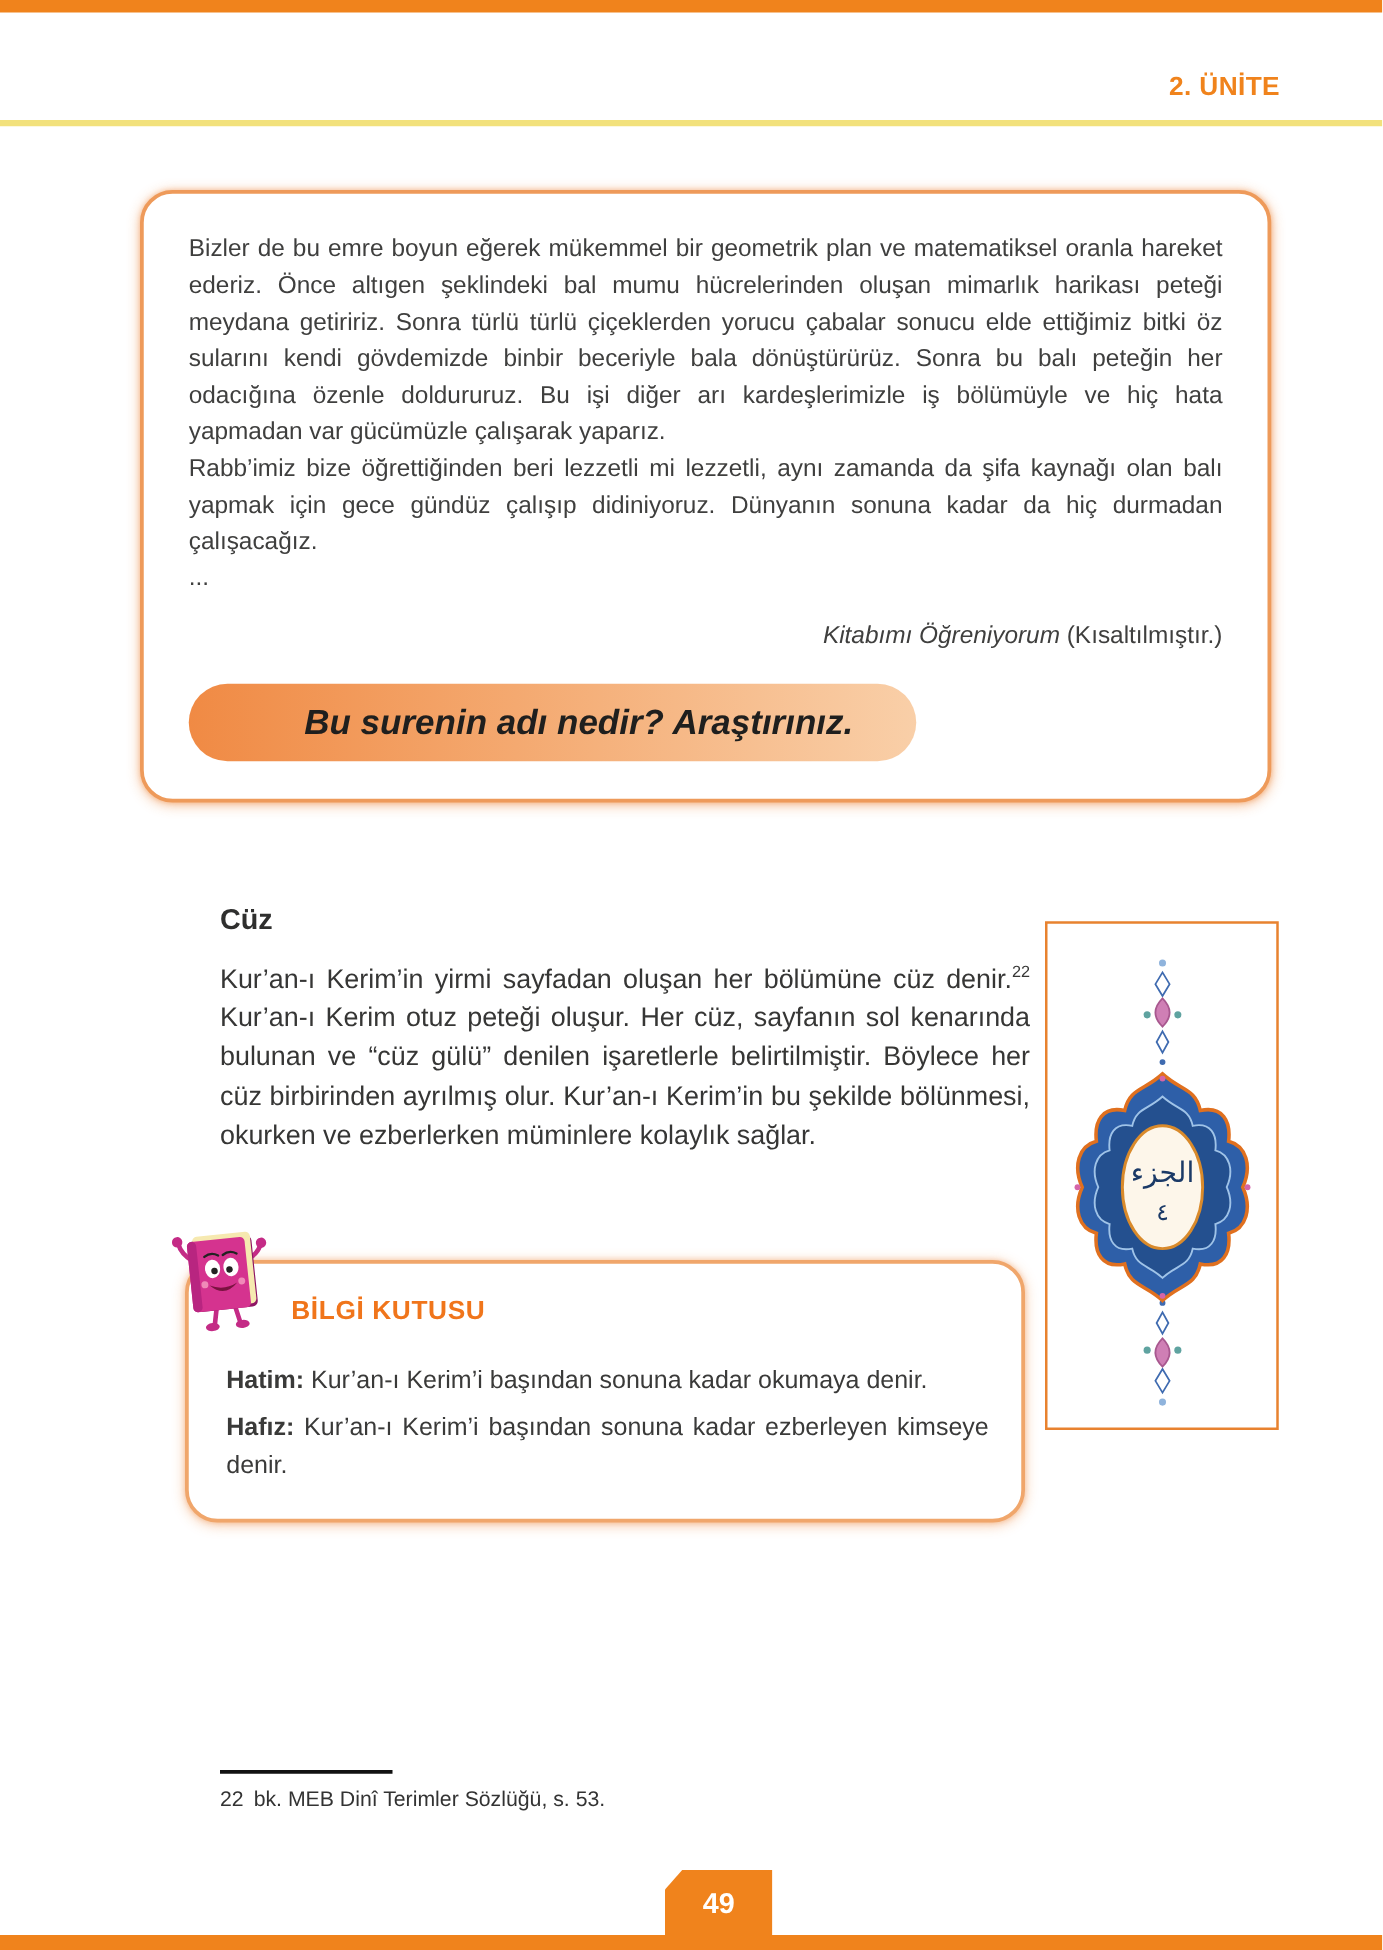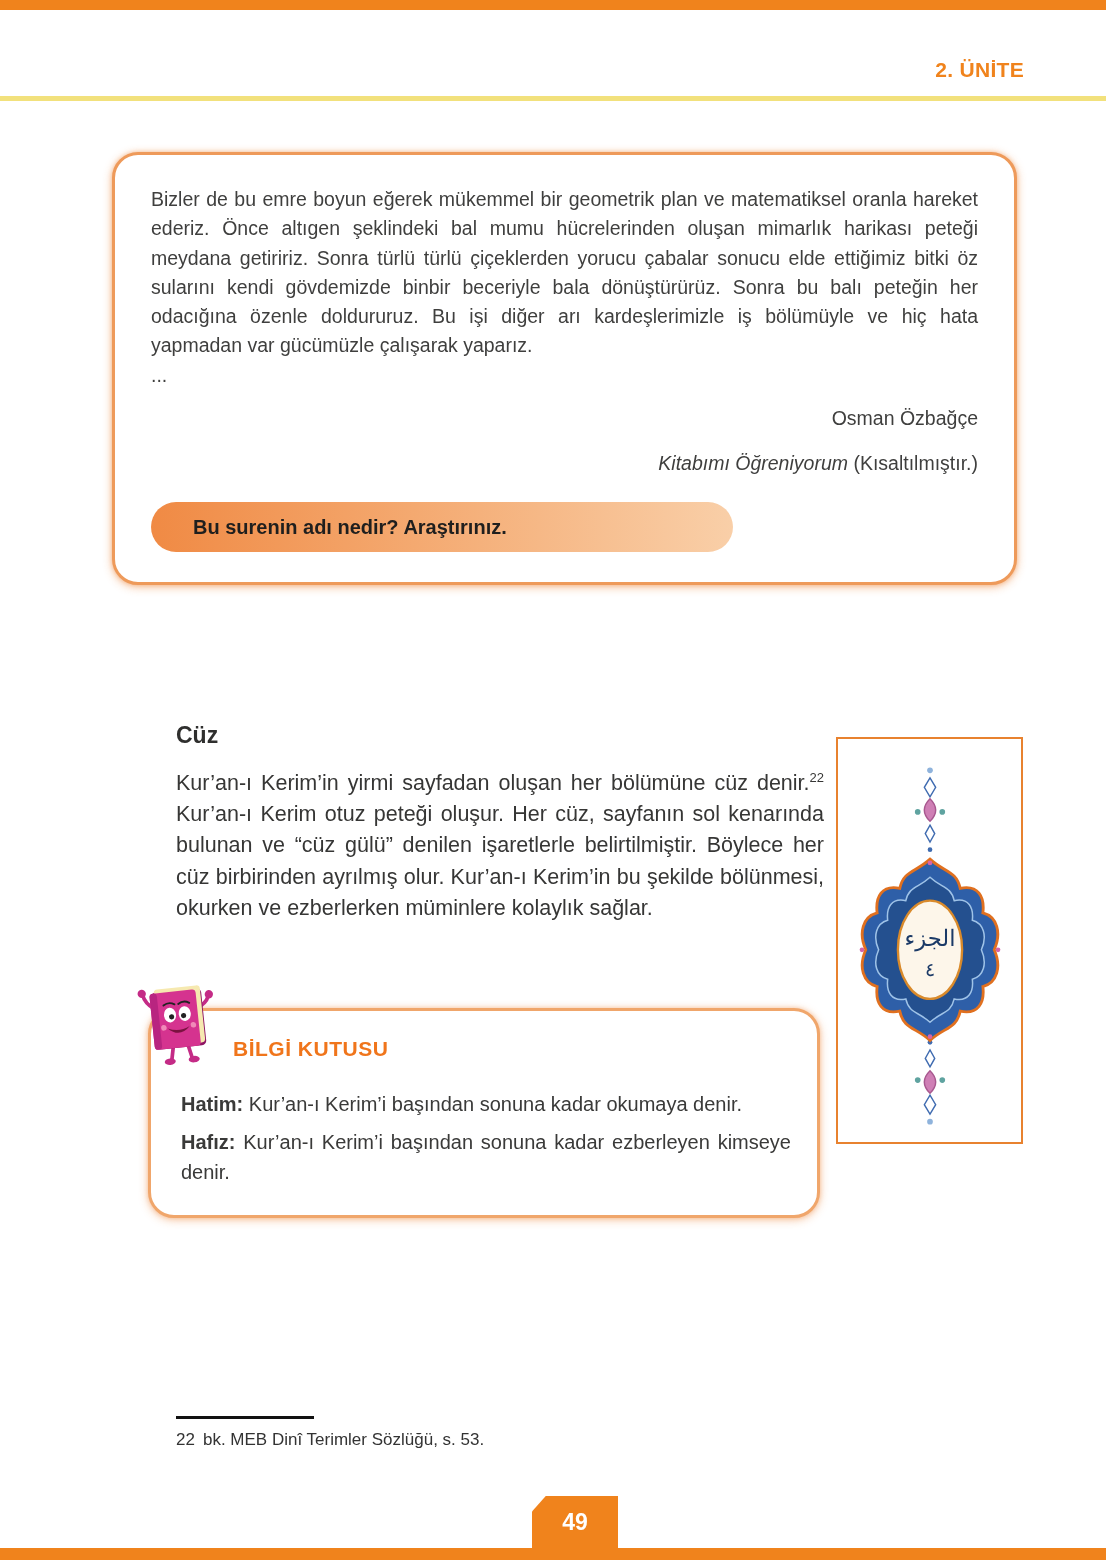--- a/index.html
+++ b/index.html
@@ -15,21 +15,21 @@
      border:3px solid #EE9A5A; border-radius:26px; padding:30px 36px 30px 36px;
      box-shadow:0 2px 10px rgba(236,120,35,.45), 0 0 4px rgba(236,120,35,.35);
      font-size:19.5px; line-height:1.5; text-align:justify; color:#3F3F3E; background:#fff; }
   .reading-box p { margin:0; }
   .ellipsis-line { text-align:left; margin-top:2px; }
   .author-line { text-align:right; margin-top:14px; }
   .source-line { text-align:right; margin-top:16px; }
   .source-title { font-style:italic; }
   .question-banner { margin-top:24px; width:582px; box-sizing:border-box; border-radius:999px;
      background:linear-gradient(90deg,#F08A44 0%, #F4A970 45%, #F9CFA8 100%);
-     padding:10px 0 10px 42px; font-weight:bold; font-size:20px; color:#1f1f1e; text-align:left; }
+     padding:10px 0 10px 42px; font-weight:bold; font-size:28px; color:#1f1f1e; text-align:center;font-style:italic; }
 
   .cuz-heading { position:absolute; left:176px; top:722px; font-size:23px; font-weight:bold; color:#2F2F2E; }
   .cuz-body { position:absolute; left:176px; top:768px; width:648px; font-size:21.5px; line-height:1.45;
      text-align:justify; color:#363635; }
   .cuz-body sup { font-size:13px; line-height:0; }
 
   .figure-box { position:absolute; left:836px; top:737px; width:187px; height:407px; box-sizing:border-box;
      border:2px solid #E8822F; background:#fff; display:flex; align-items:flex-end; justify-content:center; }
   .figure-caption { position:absolute; left:836px; top:1152px; width:187px; box-sizing:border-box;
      border:2px solid #4A4A4A; background:#FBEDE0; padding:8px 10px; text-align:center;
@@ -58,22 +58,22 @@
 <body>
 
 <div class="page">
 
   <div class="top-bar"></div>
   <div class="unit-label">2. ÜNİTE</div>
   <div class="yellow-rule"></div>
 
   <div class="reading-box">
     <p>Bizler de bu emre boyun eğerek mükemmel bir geometrik plan ve matematiksel oranla hareket ederiz. Önce altıgen şeklindeki bal mumu hücrelerinden oluşan mimarlık harikası peteği meydana getiririz. Sonra türlü türlü çiçeklerden yorucu çabalar sonucu elde ettiğimiz bitki öz sularını kendi gövdemizde binbir beceriyle bala dönüştürürüz. Sonra bu balı peteğin her odacığına özenle doldururuz. Bu işi diğer arı kardeşlerimizle iş bölümüyle ve hiç hata yapmadan var gücümüzle çalışarak yaparız.</p>
+    <p>Rabb’imiz bize öğrettiğinden beri lezzetli mi lezzetli, aynı zamanda da şifa kaynağı olan balı yapmak için gece gündüz çalışıp didiniyoruz. Dünyanın sonuna kadar da hiç durmadan çalışacağız.</p>
     <p class="ellipsis-line">...</p>
-    <div class="author-line">Osman Özbağçe</div>
     <div class="source-line">
       <span class="source-title">Kitabımı Öğreniyorum</span><span> (Kısaltılmıştır.)</span>
     </div>
     <div class="question-banner">Bu surenin adı nedir? Araştırınız.</div>
   </div>
 
   <div class="cuz-heading">Cüz</div>
 
   <div class="cuz-body">
     <span>Kur’an-ı Kerim’in yirmi sayfadan oluşan her bölümüne cüz denir.</span><sup>22</sup><span> Kur’an-ı Kerim otuz peteği oluşur. Her cüz, sayfanın sol  kenarında bulunan ve “cüz gülü” denilen işaretlerle belirtilmiştir. Böylece her cüz birbirinden ayrılmış olur. Kur’an-ı Kerim’in bu şekilde bölünmesi, okurken ve ezberlerken müminlere kolaylık sağlar.</span>

